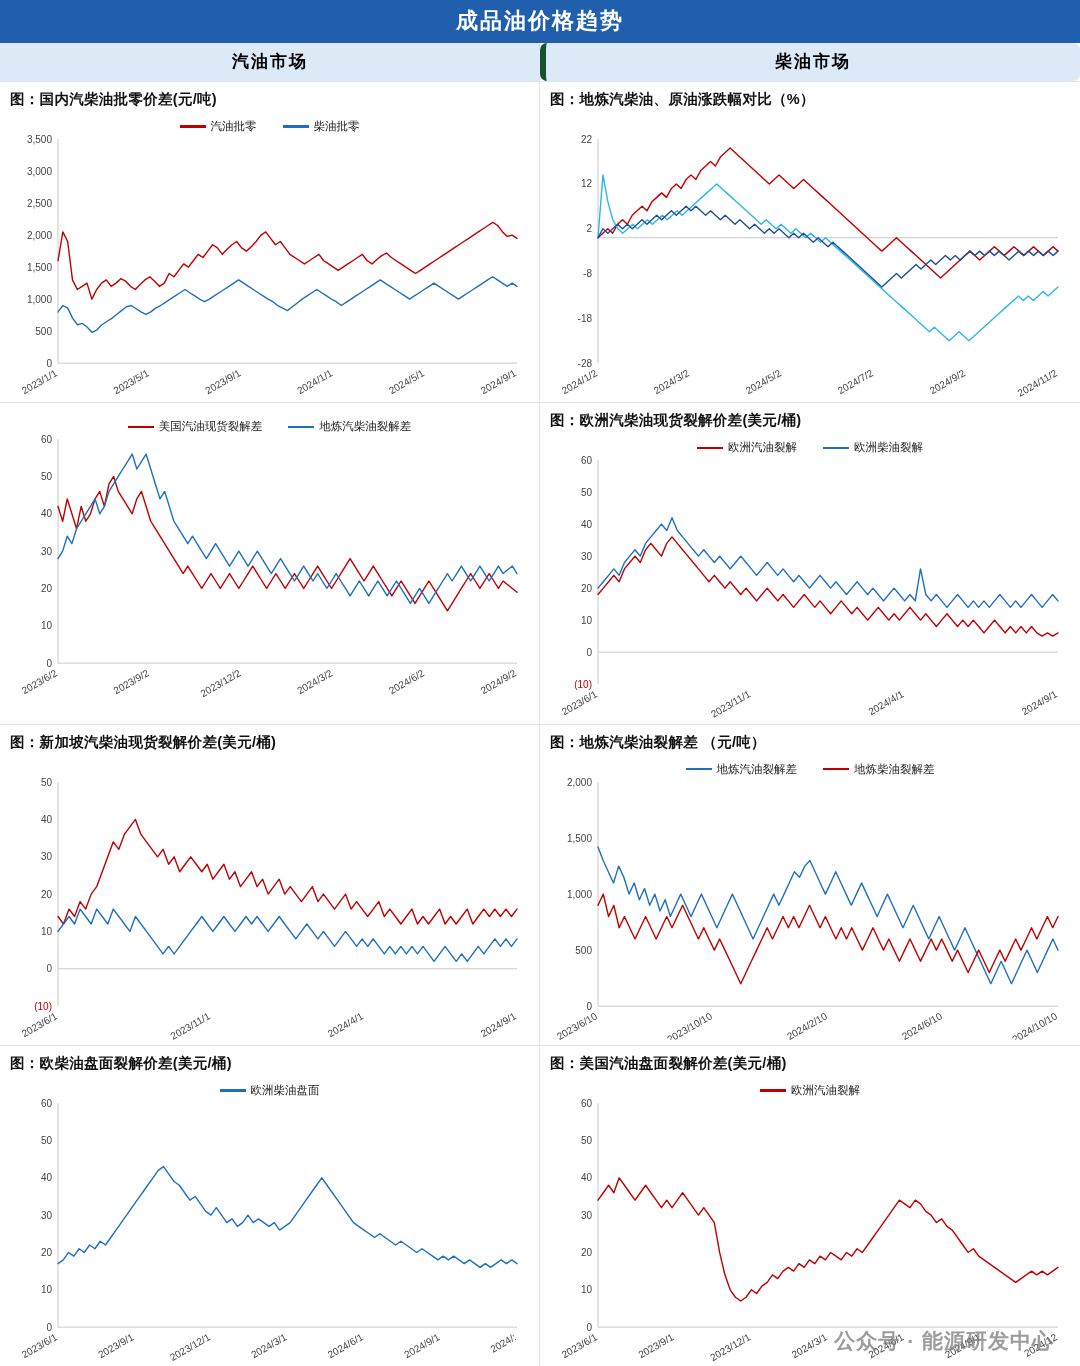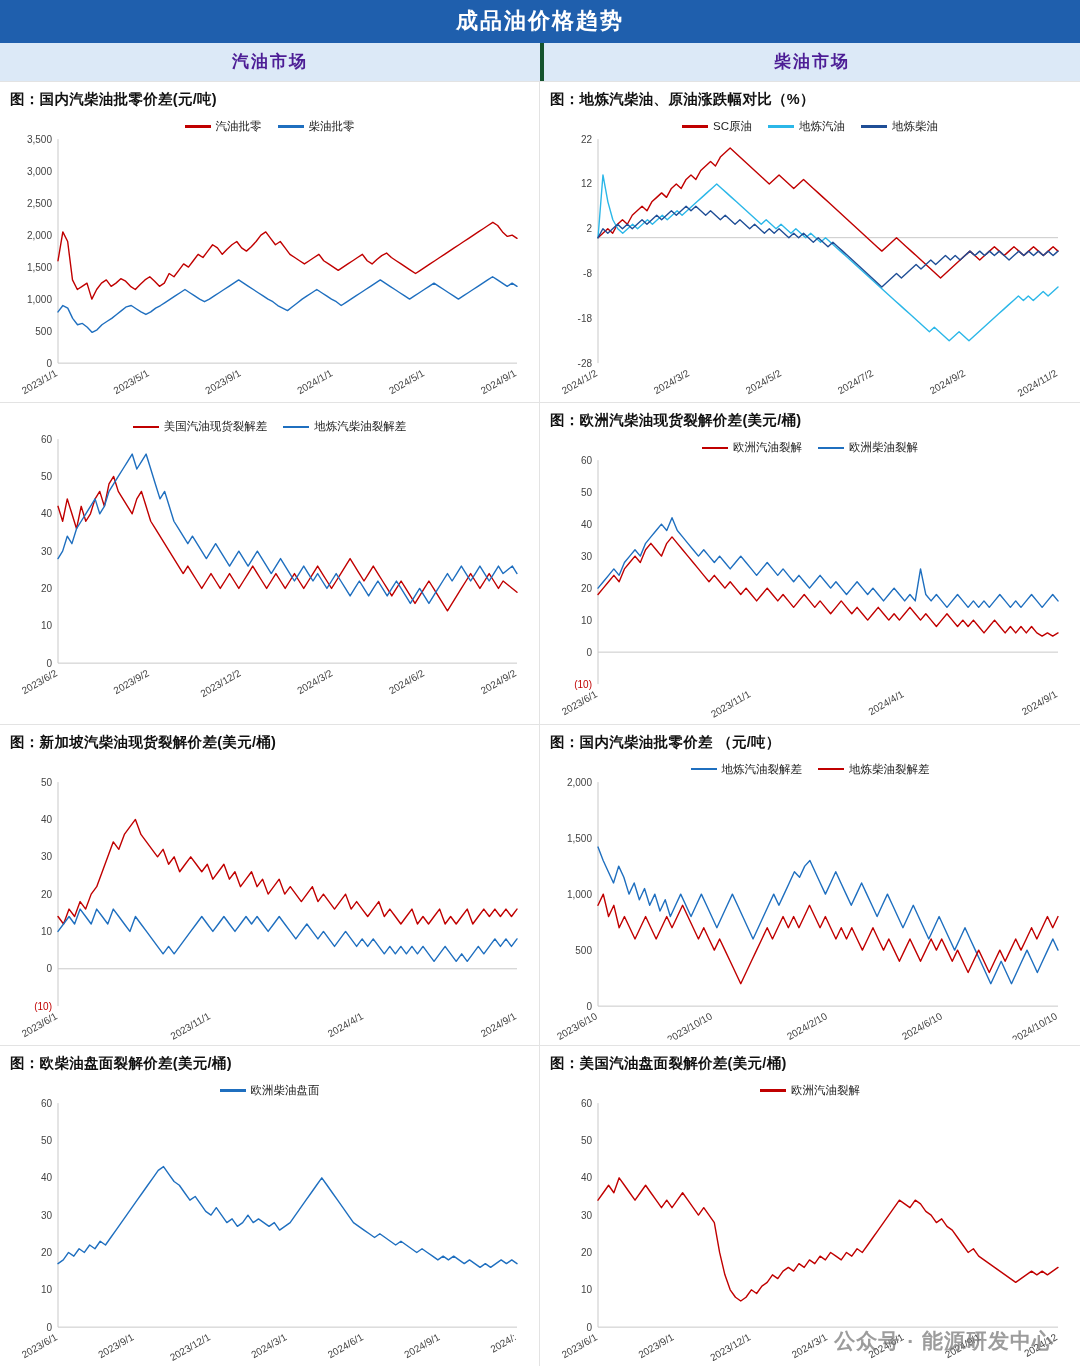--- a/index.html
+++ b/index.html
@@ -19,42 +19,42 @@
     text-align:center;
     font-size:22px;
     font-weight:bold;
     letter-spacing:2px;
     padding:6px 0 7px;
   }
   .market-bar { display:flex; width:100%; }
   .market-bar > div {
     flex:1 1 50%;
     background:#DCE9F7;
-    color:#4c1d95;
+    color:#000000;
     text-align:center;
     font-size:17px;
     font-weight:bold;
     letter-spacing:2px;
     padding:7px 0 8px;
   }
-  .market-bar > div + div { border-left:4px solid #14532d; }
+  .market-bar > div + div { border-left:6px solid #14532d;border-radius:7px; }
 
   .grid { flex:1; display:grid; grid-template-columns:1fr 1fr; grid-template-rows:repeat(4, 1fr);border-radius:24px; }
   .cell { position:relative; padding:6px 8px 2px 8px; border-top:1px solid #e3e3e3; }
   .cell.left { border-right:1px solid #e3e3e3; }
   .cell-title {
     font-size:14.5px; font-weight:bold; color:#111;
     margin:2px 0 0 2px; letter-spacing:0.3px;
   }
   .chart-wrap { position:relative; width:100%; height:calc(100% - 24px); }
   svg { display:block; width:100%; height:100%; }
 
   .legend {
     position:absolute; left:0; right:0; top:10px;
-    display:flex; justify-content:center; gap:16px;
+    display:flex; justify-content:center; gap:26px;
     font-size:11.5px; color:#222; pointer-events:none;
   }
   .legend .item { display:flex; align-items:center; gap:5px; }
   .legend .swatch { display:inline-block; width:26px; height:2.5px; }
 
   .wm {
     position:absolute; right:18px; bottom:6px;
     font-size:21px; font-weight:bold; color:#7b7b7b; opacity:.75;
     letter-spacing:1px;
   }
@@ -124,34 +124,20 @@
             <text x="50" y="266" font-size="10" fill="#444" text-anchor="end" transform="rotate(-30 50 266)" font-family="&quot;Liberation Sans&quot;, sans-serif">2024/1/2</text>
             <text x="142" y="266" font-size="10" fill="#444" text-anchor="end" transform="rotate(-30 142 266)" font-family="&quot;Liberation Sans&quot;, sans-serif">2024/3/2</text>
             <text x="234" y="266" font-size="10" fill="#444" text-anchor="end" transform="rotate(-30 234 266)" font-family="&quot;Liberation Sans&quot;, sans-serif">2024/5/2</text>
             <text x="326" y="266" font-size="10" fill="#444" text-anchor="end" transform="rotate(-30 326 266)" font-family="&quot;Liberation Sans&quot;, sans-serif">2024/7/2</text>
             <text x="418" y="266" font-size="10" fill="#444" text-anchor="end" transform="rotate(-30 418 266)" font-family="&quot;Liberation Sans&quot;, sans-serif">2024/9/2</text>
             <text x="510" y="266" font-size="10" fill="#444" text-anchor="end" transform="rotate(-30 510 266)" font-family="&quot;Liberation Sans&quot;, sans-serif">2024/11/2</text>
             <path d="M50.00 128.56 L54.89 124.08 L59.79 119.60 L64.68 124.08 L69.57 115.12 L74.47 110.64 L79.36 115.12 L84.26 106.16 L89.15 101.68 L94.04 97.20 L98.94 101.68 L103.83 92.72 L108.72 88.24 L113.62 83.76 L118.51 88.24 L123.40 79.28 L128.30 74.80 L133.19 79.28 L138.09 70.32 L142.98 65.84 L147.87 70.32 L152.77 61.36 L157.66 56.88 L162.55 52.40 L167.45 56.88 L172.34 47.92 L177.23 43.44 L182.13 38.96 L187.02 43.44 L191.91 47.92 L196.81 52.40 L201.70 56.88 L206.60 61.36 L211.49 65.84 L216.38 70.32 L221.28 74.80 L226.17 70.32 L231.06 65.84 L235.96 70.32 L240.85 74.80 L245.74 79.28 L250.64 74.80 L255.53 70.32 L260.43 74.80 L265.32 79.28 L270.21 83.76 L275.11 88.24 L280.00 92.72 L284.89 97.20 L289.79 101.68 L294.68 106.16 L299.57 110.64 L304.47 115.12 L309.36 119.60 L314.26 124.08 L319.15 128.56 L324.04 133.04 L328.94 137.52 L333.83 142.00 L338.72 137.52 L343.62 133.04 L348.51 128.56 L353.40 133.04 L358.30 137.52 L363.19 142.00 L368.09 146.48 L372.98 150.96 L377.87 155.44 L382.77 159.92 L387.66 164.40 L392.55 168.88 L397.45 164.40 L402.34 159.92 L407.23 155.44 L412.13 150.96 L417.02 146.48 L421.91 142.00 L426.81 146.48 L431.70 150.96 L436.60 146.48 L441.49 142.00 L446.38 137.52 L451.28 142.00 L456.17 146.48 L461.06 142.00 L465.96 137.52 L470.85 142.00 L475.74 146.48 L480.64 142.00 L485.53 137.52 L490.43 142.00 L495.32 146.48 L500.21 142.00 L505.11 137.52 L510.00 142.00 " fill="none" stroke="#C00000" stroke-width="1.4" stroke-linejoin="round" stroke-linecap="round"></path>
             <path d="M50.00 128.56 L54.95 65.84 L59.89 92.72 L64.84 110.64 L69.78 119.60 L74.73 124.08 L79.68 119.60 L84.62 115.12 L89.57 119.60 L94.52 115.12 L99.46 110.64 L104.41 115.12 L109.35 110.64 L114.30 106.16 L119.25 110.64 L124.19 106.16 L129.14 101.68 L134.09 106.16 L139.03 101.68 L143.98 97.20 L148.92 92.72 L153.87 88.24 L158.82 83.76 L163.76 79.28 L168.71 74.80 L173.66 79.28 L178.60 83.76 L183.55 88.24 L188.49 92.72 L193.44 97.20 L198.39 101.68 L203.33 106.16 L208.28 110.64 L213.23 115.12 L218.17 110.64 L223.12 115.12 L228.06 119.60 L233.01 115.12 L237.96 119.60 L242.90 124.08 L247.85 119.60 L252.80 124.08 L257.74 128.56 L262.69 124.08 L267.63 128.56 L272.58 133.04 L277.53 128.56 L282.47 133.04 L287.42 137.52 L292.37 142.00 L297.31 146.48 L302.26 150.96 L307.20 155.44 L312.15 159.92 L317.10 164.40 L322.04 168.88 L326.99 173.36 L331.94 177.84 L336.88 182.32 L341.83 186.80 L346.77 191.28 L351.72 195.76 L356.67 200.24 L361.61 204.72 L366.56 209.20 L371.51 213.68 L376.45 218.16 L381.40 222.64 L386.34 218.16 L391.29 222.64 L396.24 227.12 L401.18 231.60 L406.13 227.12 L411.08 222.64 L416.02 227.12 L420.97 231.60 L425.91 227.12 L430.86 222.64 L435.81 218.16 L440.75 213.68 L445.70 209.20 L450.65 204.72 L455.59 200.24 L460.54 195.76 L465.48 191.28 L470.43 186.80 L475.38 191.28 L480.32 186.80 L485.27 191.28 L490.22 186.80 L495.16 182.32 L500.11 186.80 L505.05 182.32 L510.00 177.84 " fill="none" stroke="#2BB7E8" stroke-width="1.4" stroke-linejoin="round" stroke-linecap="round"></path>
             <path d="M50.00 128.56 L54.89 119.60 L59.79 124.08 L64.68 119.60 L69.57 115.12 L74.47 119.60 L79.36 115.12 L84.26 119.60 L89.15 115.12 L94.04 110.64 L98.94 115.12 L103.83 110.64 L108.72 106.16 L113.62 110.64 L118.51 106.16 L123.40 101.68 L128.30 106.16 L133.19 101.68 L138.09 97.20 L142.98 101.68 L147.87 97.20 L152.77 101.68 L157.66 106.16 L162.55 101.68 L167.45 106.16 L172.34 110.64 L177.23 106.16 L182.13 110.64 L187.02 115.12 L191.91 110.64 L196.81 115.12 L201.70 119.60 L206.60 115.12 L211.49 119.60 L216.38 124.08 L221.28 119.60 L226.17 124.08 L231.06 119.60 L235.96 124.08 L240.85 128.56 L245.74 124.08 L250.64 128.56 L255.53 124.08 L260.43 128.56 L265.32 133.04 L270.21 128.56 L275.11 133.04 L280.00 137.52 L284.89 133.04 L289.79 137.52 L294.68 142.00 L299.57 146.48 L304.47 150.96 L309.36 155.44 L314.26 159.92 L319.15 164.40 L324.04 168.88 L328.94 173.36 L333.83 177.84 L338.72 173.36 L343.62 168.88 L348.51 164.40 L353.40 168.88 L358.30 164.40 L363.19 159.92 L368.09 155.44 L372.98 159.92 L377.87 155.44 L382.77 150.96 L387.66 155.44 L392.55 150.96 L397.45 146.48 L402.34 150.96 L407.23 146.48 L412.13 150.96 L417.02 146.48 L421.91 142.00 L426.81 146.48 L431.70 142.00 L436.60 146.48 L441.49 142.00 L446.38 146.48 L451.28 142.00 L456.17 146.48 L461.06 150.96 L465.96 146.48 L470.85 142.00 L475.74 146.48 L480.64 142.00 L485.53 146.48 L490.43 142.00 L495.32 146.48 L500.21 142.00 L505.11 146.48 L510.00 142.00 " fill="none" stroke="#1F4E96" stroke-width="1.4" stroke-linejoin="round" stroke-linecap="round"></path>
           </svg>
-        <div class="legend">
-            <div class="item">
-              <span class="swatch" style="background: rgb(192, 0, 0);"></span>
-              <span>SC原油</span>
-            </div>
-            <div class="item">
-              <span class="swatch" style="background: rgb(43, 183, 232);"></span>
-              <span>地炼汽油</span>
-            </div>
-            <div class="item">
-              <span class="swatch" style="background: rgb(31, 78, 150);"></span>
-              <span>地炼柴油</span>
-            </div>
-          </div>
       </div>
     </div>
 
     <div class="cell left">
       <div class="chart-wrap">
         <svg viewBox="0 0 523 288">
             <text x="44" y="257.5" text-anchor="end" font-size="10" fill="#444" font-family="&quot;Liberation Sans&quot;, sans-serif">0</text>
             <text x="44" y="220.16666666666669" text-anchor="end" font-size="10" fill="#444" font-family="&quot;Liberation Sans&quot;, sans-serif">10</text>
             <text x="44" y="182.83333333333334" text-anchor="end" font-size="10" fill="#444" font-family="&quot;Liberation Sans&quot;, sans-serif">20</text>
             <text x="44" y="145.5" text-anchor="end" font-size="10" fill="#444" font-family="&quot;Liberation Sans&quot;, sans-serif">30</text>
@@ -233,21 +219,21 @@
             <text x="203" y="266" font-size="10" fill="#444" text-anchor="end" transform="rotate(-30 203 266)" font-family="&quot;Liberation Sans&quot;, sans-serif">2023/11/1</text>
             <text x="356" y="266" font-size="10" fill="#444" text-anchor="end" transform="rotate(-30 356 266)" font-family="&quot;Liberation Sans&quot;, sans-serif">2024/4/1</text>
             <text x="509" y="266" font-size="10" fill="#444" text-anchor="end" transform="rotate(-30 509 266)" font-family="&quot;Liberation Sans&quot;, sans-serif">2024/9/1</text>
             <path d="M50.00 164.40 L55.53 171.87 L61.06 156.93 L66.59 164.40 L72.12 149.47 L77.65 156.93 L83.18 142.00 L88.71 134.53 L94.24 119.60 L99.77 104.67 L105.30 89.73 L110.83 97.20 L116.36 82.27 L121.89 74.80 L127.42 67.33 L132.95 82.27 L138.48 89.73 L144.01 97.20 L149.54 104.67 L155.07 97.20 L160.60 112.13 L166.13 104.67 L171.66 119.60 L177.19 112.13 L182.72 104.67 L188.25 112.13 L193.78 119.60 L199.31 112.13 L204.84 127.07 L210.37 119.60 L215.90 112.13 L221.43 127.07 L226.96 119.60 L232.49 134.53 L238.02 127.07 L243.55 119.60 L249.08 134.53 L254.61 127.07 L260.14 142.00 L265.67 134.53 L271.20 127.07 L276.73 142.00 L282.27 134.53 L287.80 142.00 L293.33 149.47 L298.86 142.00 L304.39 134.53 L309.92 149.47 L315.45 142.00 L320.98 149.47 L326.51 156.93 L332.04 149.47 L337.57 142.00 L343.10 156.93 L348.63 149.47 L354.16 156.93 L359.69 164.40 L365.22 156.93 L370.75 149.47 L376.28 164.40 L381.81 156.93 L387.34 164.40 L392.87 171.87 L398.40 164.40 L403.93 156.93 L409.46 171.87 L414.99 164.40 L420.52 171.87 L426.05 164.40 L431.58 156.93 L437.11 171.87 L442.64 164.40 L448.17 171.87 L453.70 164.40 L459.23 156.93 L464.76 171.87 L470.29 164.40 L475.82 156.93 L481.35 164.40 L486.88 156.93 L492.41 164.40 L497.94 156.93 L503.47 164.40 L509.00 156.93 " fill="none" stroke="#C00000" stroke-width="1.4" stroke-linejoin="round" stroke-linecap="round"></path>
             <path d="M50.00 179.33 L55.53 171.87 L61.06 164.40 L66.59 171.87 L72.12 156.93 L77.65 164.40 L83.18 171.87 L88.71 156.93 L94.24 164.40 L99.77 171.87 L105.30 156.93 L110.83 164.40 L116.36 171.87 L121.89 179.33 L127.42 164.40 L132.95 171.87 L138.48 179.33 L144.01 186.80 L149.54 194.27 L155.07 201.73 L160.60 194.27 L166.13 201.73 L171.66 194.27 L177.19 186.80 L182.72 179.33 L188.25 171.87 L193.78 164.40 L199.31 171.87 L204.84 179.33 L210.37 171.87 L215.90 164.40 L221.43 171.87 L226.96 179.33 L232.49 171.87 L238.02 164.40 L243.55 171.87 L249.08 164.40 L254.61 171.87 L260.14 179.33 L265.67 171.87 L271.20 164.40 L276.73 171.87 L282.27 179.33 L287.80 186.80 L293.33 179.33 L298.86 171.87 L304.39 179.33 L309.92 186.80 L315.45 179.33 L320.98 186.80 L326.51 194.27 L332.04 186.80 L337.57 179.33 L343.10 186.80 L348.63 194.27 L354.16 186.80 L359.69 194.27 L365.22 186.80 L370.75 194.27 L376.28 201.73 L381.81 194.27 L387.34 201.73 L392.87 194.27 L398.40 201.73 L403.93 194.27 L409.46 201.73 L414.99 194.27 L420.52 201.73 L426.05 209.20 L431.58 201.73 L437.11 194.27 L442.64 201.73 L448.17 209.20 L453.70 201.73 L459.23 209.20 L464.76 201.73 L470.29 194.27 L475.82 201.73 L481.35 194.27 L486.88 186.80 L492.41 194.27 L497.94 186.80 L503.47 194.27 L509.00 186.80 " fill="none" stroke="#1F6FBF" stroke-width="1.4" stroke-linejoin="round" stroke-linecap="round"></path>
           </svg>
       </div>
     </div>
 
     <div class="cell">
-      <div class="cell-title">图：国内汽柴油批零价差 （元/吨）</div>
+      <div class="cell-title">图：地炼汽柴油裂解差 （元/吨）</div>
       <div class="chart-wrap">
         <svg viewBox="0 0 524 288">
             <text x="44" y="257.5" text-anchor="end" font-size="10" fill="#444" font-family="&quot;Liberation Sans&quot;, sans-serif">0</text>
             <text x="44" y="201.5" text-anchor="end" font-size="10" fill="#444" font-family="&quot;Liberation Sans&quot;, sans-serif">500</text>
             <text x="44" y="145.5" text-anchor="end" font-size="10" fill="#444" font-family="&quot;Liberation Sans&quot;, sans-serif">1,000</text>
             <text x="44" y="89.5" text-anchor="end" font-size="10" fill="#444" font-family="&quot;Liberation Sans&quot;, sans-serif">1,500</text>
             <text x="44" y="33.5" text-anchor="end" font-size="10" fill="#444" font-family="&quot;Liberation Sans&quot;, sans-serif">2,000</text>
             <line x1="50" y1="30" x2="50" y2="254" stroke="#c9c9c9" stroke-width="1"></line>
             <line x1="50" y1="254" x2="510" y2="254" stroke="#c9c9c9" stroke-width="1"></line>
             <text x="50" y="266" font-size="10" fill="#444" text-anchor="end" transform="rotate(-30 50 266)" font-family="&quot;Liberation Sans&quot;, sans-serif">2023/6/10</text>

